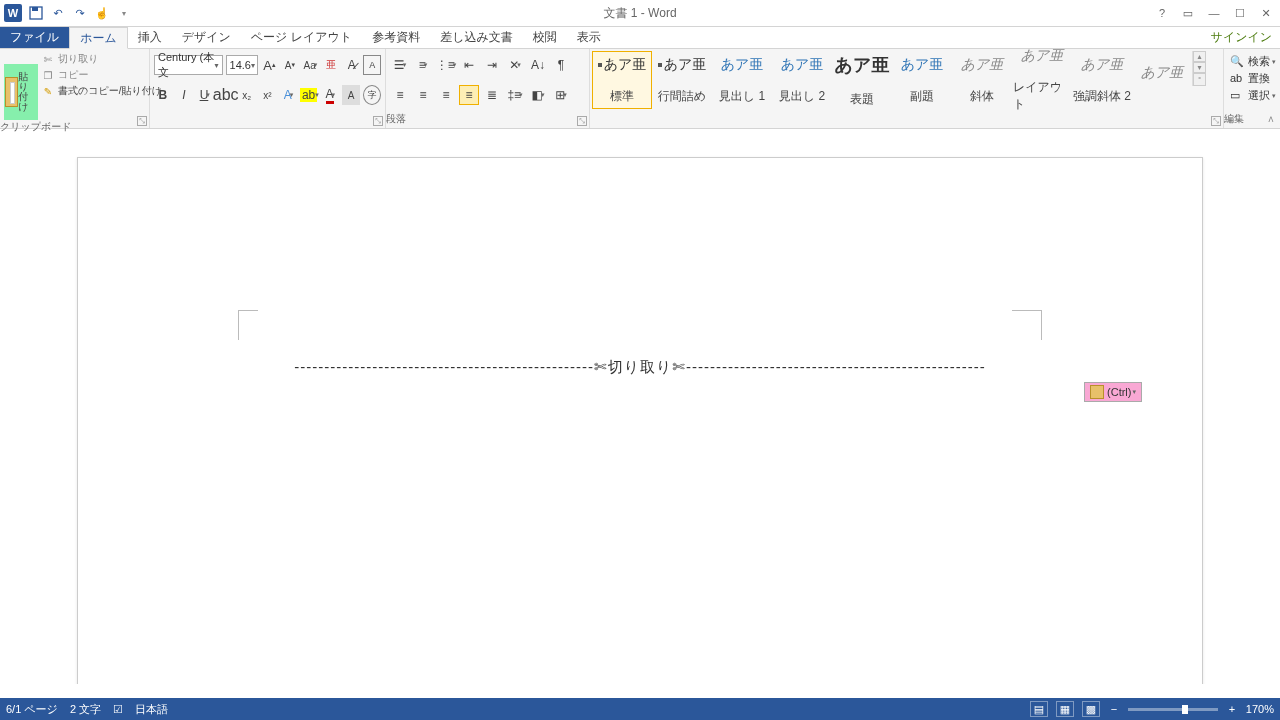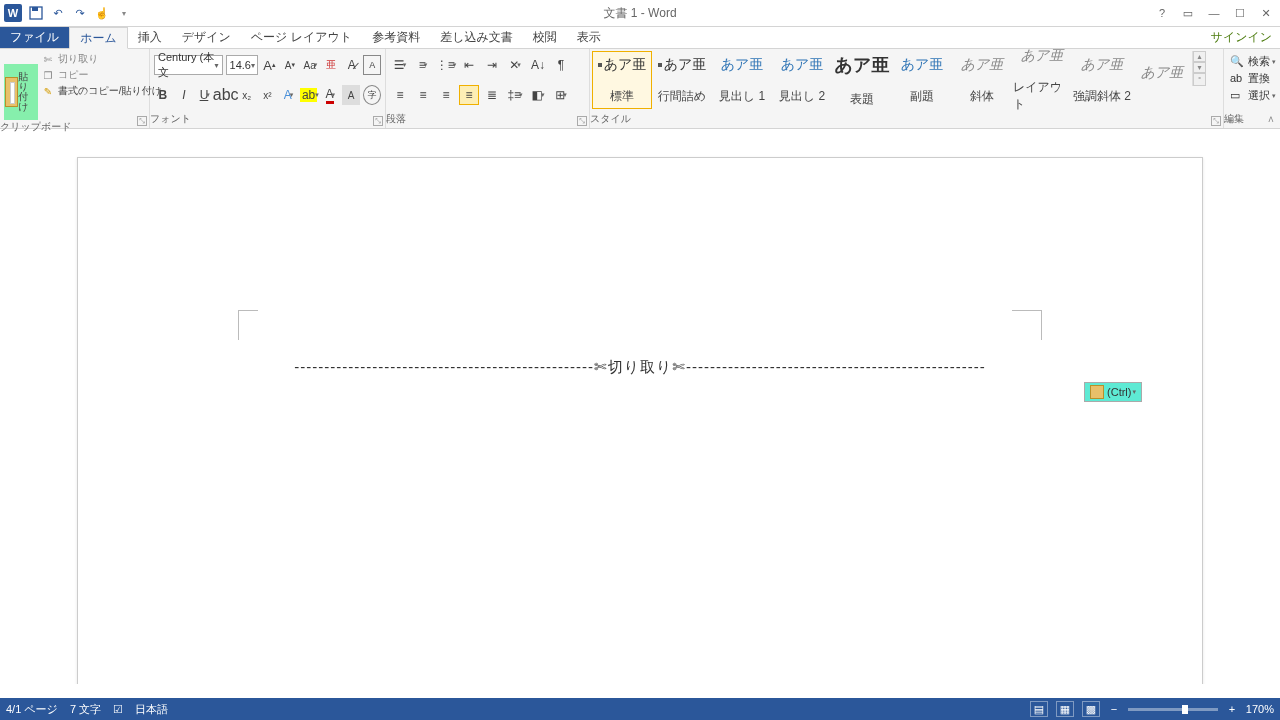--- a/index.html
+++ b/index.html
@@ -65,21 +65,21 @@
 .edit-item{display:flex;align-items:center;gap:4px;font-size:11px;white-space:nowrap;}
 .edit-item .ei-icon{width:14px;height:14px;}
 
 .collapse-btn{position:absolute;right:2px;bottom:2px;width:14px;height:14px;color:#888;font-size:10px;display:flex;align-items:center;justify-content:center;}
 
 
 .doc-area { height:555px; background:#fff; overflow:hidden; display:flex; justify-content:center; padding-top:28px; }
 .page { width:1126px; background:#fff; border:1px solid #ccc; box-shadow:0 1px 3px rgba(0,0,0,0.1); height:900px; position:relative; }
 .page-content { padding:200px 80px 0 80px; position:relative; }
 .cut-line { font-size:15px; letter-spacing:1px; text-align:center; white-space:nowrap; font-family:"MS Mincho",serif; }
-.ctrl-popup { position:absolute; background:#5eead4; border:1px solid #aaa; padding:2px 5px; font-size:11px; display:flex; align-items:center; gap:3px; }
+.ctrl-popup { position:absolute; background:#f9a8d4; border:1px solid #aaa; padding:2px 5px; font-size:11px; display:flex; align-items:center; gap:3px; }
 .ctrl-popup .cp-icon{width:14px;height:14px;background:#e8c06a;border:1px solid #b8902a;}
 
 
 .statusbar { position:absolute; bottom:0; left:0; right:0; height:22px; background:#2b579a; color:#fff; display:flex; align-items:center; font-size:11px; padding:0 6px; gap:12px; }
 .statusbar .right{margin-left:auto;display:flex;align-items:center;gap:8px;}
 .view-btn{width:18px;height:16px;border:1px solid rgba(255,255,255,0.4);display:flex;align-items:center;justify-content:center;}
 .zoom-slider{width:90px;height:3px;background:rgba(255,255,255,0.4);position:relative;}
 .zoom-slider::after{content:"";position:absolute;left:60%;top:-3px;width:6px;height:9px;background:#fff;}
 .zoom-btn{width:12px;text-align:center;}
 </style>
@@ -190,21 +190,20 @@
             </div>
           <div class="btn16">
               <span style="border-bottom:3px solid #c00">A</span>
               <span class="split-caret">▾</span>
             </div>
           <div class="btn16" style="background:#ddd;font-size:10px">A</div>
           <div class="btn16" style="border:1px solid #888;border-radius:50%;font-size:9px">字</div>
         </div>
       </div>
     </div>
-    <div class="group-label">フォント</div>
     <div class="launcher">⤡</div>
   </div>
 
   <div class="group para" style="width:204px">
     <div class="group-body">
       <div class="font-col" style="width:100%">
         <div class="font-row">
           <div class="btn16">☰<span class="split-caret">▾</span></div>
           <div class="btn16">≡<span class="split-caret">▾</span></div>
           <div class="btn16">⋮≡<span class="split-caret">▾</span></div>
@@ -295,21 +294,20 @@
             </div>
             <span class="style-name"></span>
           </div>
         </div>
       <div class="gallery-scroll">
         <div>▴</div>
         <div>▾</div>
         <div>⁼</div>
       </div>
     </div>
-    <div class="group-label">スタイル</div>
     <div class="launcher">⤡</div>
   </div>
 
   <div class="group" style="width:56px;border-right:none">
     <div class="group-body">
       <div class="edit-col">
         <div class="edit-item">
             <span class="ei-icon">🔍</span>
             <span>検索</span>
             <span class="split-caret">▾</span>
@@ -340,22 +338,22 @@
     </div>
     <div class="ctrl-popup" style="right:60px;top:224px">
       <div class="cp-icon"></div>
       <span>(Ctrl)</span>
       <span class="split-caret">▾</span>
     </div>
   </div>
 </div>
 
 <div class="statusbar">
-  <span>4/1 ページ</span>
-  <span>7 文字</span>
+  <span>6/1 ページ</span>
+  <span>2 文字</span>
   <span>☑</span>
   <span>日本語</span>
   <div class="right">
     <div class="view-btn">▤</div>
     <div class="view-btn">▦</div>
     <div class="view-btn">▩</div>
     <span class="zoom-btn">−</span>
     <div class="zoom-slider"></div>
     <span class="zoom-btn">+</span>
     <span>170%</span>

